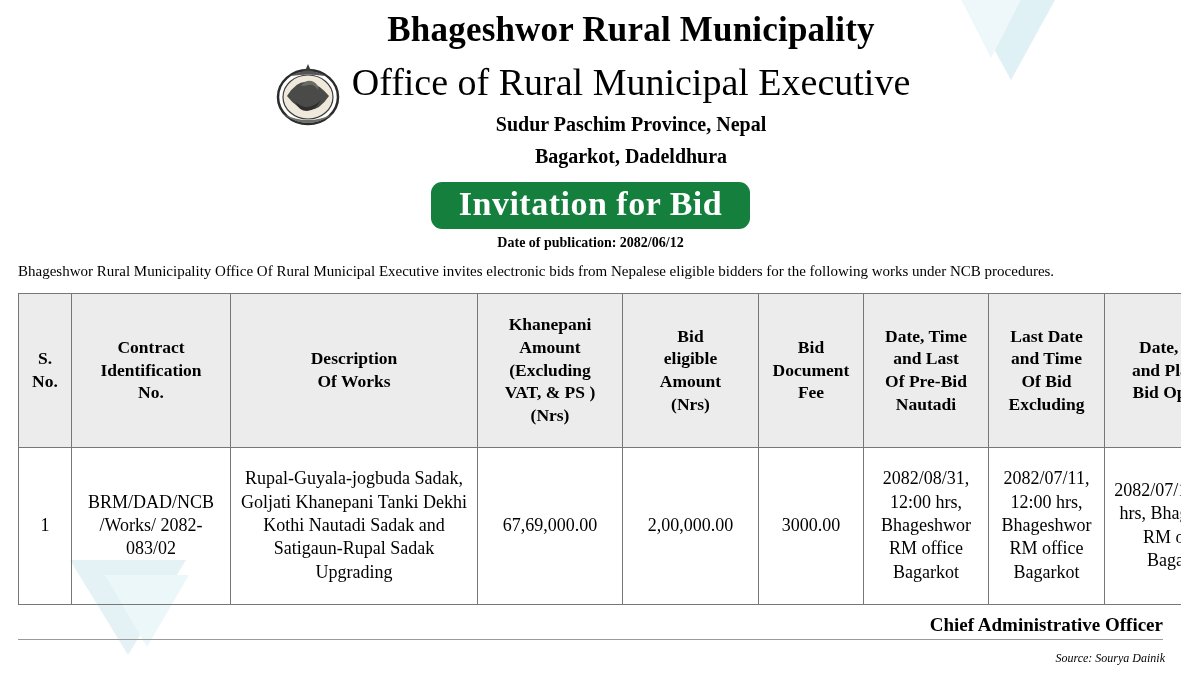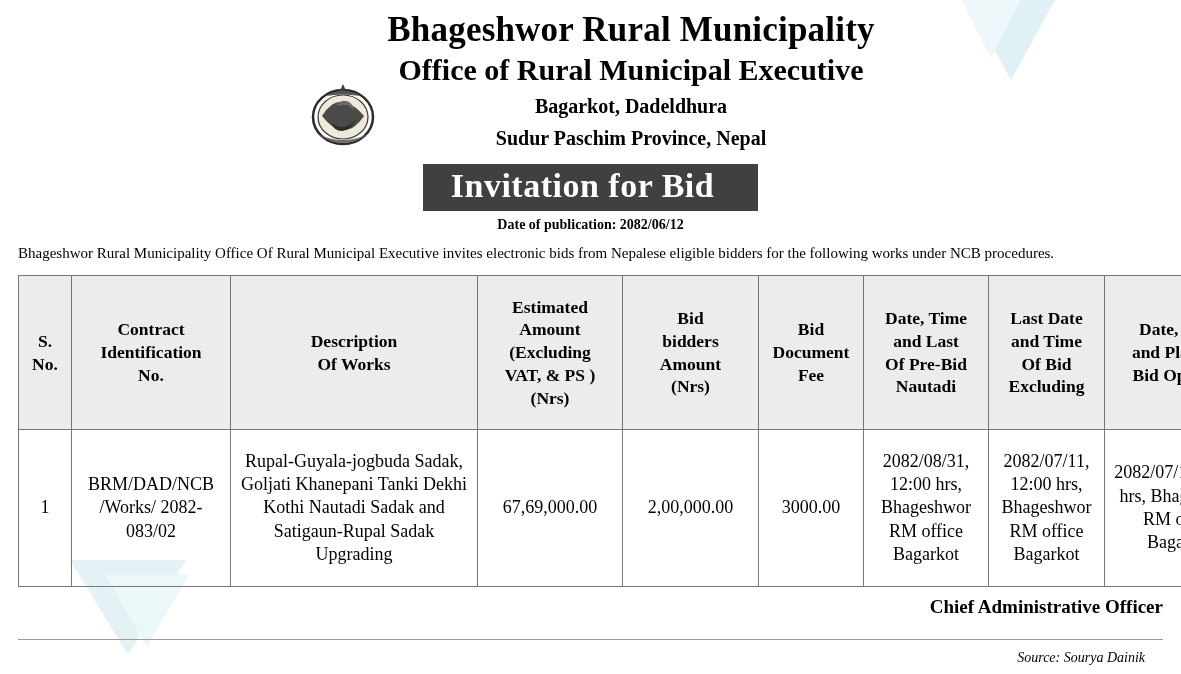--- a/index.html
+++ b/index.html
@@ -88,66 +88,67 @@
     position: relative;
     z-index: 2;
     padding: 10px 18px 0 18px;
     box-sizing: border-box;
     height: 100%;
   }
 
   
   .header {
     display: flex;
-    align-items: flex-end;
+    align-items: center;
     justify-content: center;
     gap: 7px;
   }
   .emblem {
     width: 74px;
     height: 80px;
     flex: 0 0 auto;
     margin-top: 4px;
   }
   .head-text {
     text-align: center;
     flex: 0 0 auto;
   }
   .org-name {
     font-size: 35px;
     font-weight: bold;
     line-height: 1.15;
     letter-spacing: .2px;
   }
   .org-office {
-    font-size: 30px;
-    font-weight: bold;
+    font-size: 38px;
+    font-weight: normal;
     line-height: 1.2;
-    margin-top: 2px;
+    margin-top: 10px;
   }
   .org-addr {
     font-size: 20px;
     font-weight: bold;
     line-height: 1.35;
     margin-top: 5px;
   }
 
   
   .title-wrap {
     text-align: center;
     margin-top: 12px;
   }
   .title-band {
     display: inline-block;
-    background: #404040;
+    background: #15803d;
     color: #ffffff;
     font-size: 34px;
     font-weight: bold;
-    padding: 3px 44px 6px 28px;
+    padding: 3px 28px 6px 28px;
     letter-spacing: .5px;
+    border-radius: 11px;
   }
   .pub-date {
     text-align: center;
     font-size: 14px;
     font-weight: bold;
     margin-top: 6px;
   }
 
   
   .intro {
@@ -202,23 +203,23 @@
   }
   .source-rule {
     position: absolute;
     left: 18px;
     right: 18px;
     bottom: 34px;
     border-top: 1px solid #9a9a9a;
   }
   .source {
     position: absolute;
-    right: 36px;
+    right: 16px;
     bottom: 8px;
-    font-size: 14px;
+    font-size: 12px;
     font-style: italic;
     font-family: "Liberation Serif", serif;
   }
 </style>
 </head>
 <body>
 
 <div class="wm wm-right"></div>
 <div class="wm wm-right2"></div>
 <div class="wm wm-left"></div>
@@ -238,22 +239,22 @@
         <path d="M30 34 q6 -8 13 -4 q5 3 4 8 q-4 -6 -9 -5 q-5 1 -8 1 z" fill="#6b6b66"></path>
         <path d="M37 12 l4 9 l-8 0 z" fill="#3c3c3a"></path>
         <path d="M30 20 q7 -6 14 0 q-7 3 -14 0 z" fill="#3c3c3a"></path>
         <path d="M20 24 q17 -10 34 0 q-17 -3 -34 0 z" fill="#555"></path>
         <path d="M12 62 q25 12 50 0 q-25 18 -50 0 z" fill="#6f6f6a"></path>
       </svg>
     </div>
     <div class="head-text">
       <div class="org-name">Bhageshwor Rural Municipality</div>
       <div class="org-office">Office of Rural Municipal Executive</div>
+      <div class="org-addr">Sudur Paschim Province, Nepal</div>
       <div class="org-addr">Bagarkot, Dadeldhura</div>
-      <div class="org-addr">Sudur Paschim Province, Nepal</div>
     </div>
   </div>
 
   <div class="title-wrap">
     <span class="title-band">Invitation for Bid</span>
   </div>
   <div class="pub-date">Date of publication: 2082/06/12</div>
 
   <div class="intro">Bhageshwor Rural Municipality Office Of Rural Municipal Executive invites electronic bids from Nepalese eligible bidders for the following works under  NCB  procedures.</div>
 
@@ -267,29 +268,29 @@
         <th class="col-cid">
           <div>Contract</div>
           <div>Identification</div>
           <div>No.</div>
         </th>
         <th class="col-desc">
           <div>Description</div>
           <div>Of Works</div>
         </th>
         <th class="col-est">
-          <div>Estimated</div>
+          <div>Khanepani</div>
           <div>Amount</div>
           <div>(Excluding</div>
           <div>VAT, &amp; PS )</div>
           <div>(Nrs)</div>
         </th>
         <th class="col-sec">
           <div>Bid</div>
-          <div>bidders</div>
+          <div>eligible</div>
           <div>Amount</div>
           <div>(Nrs)</div>
         </th>
         <th class="col-fee">
           <div>Bid</div>
           <div>Document</div>
           <div>Fee</div>
         </th>
         <th class="col-pre">
           <div>Date, Time</div>

